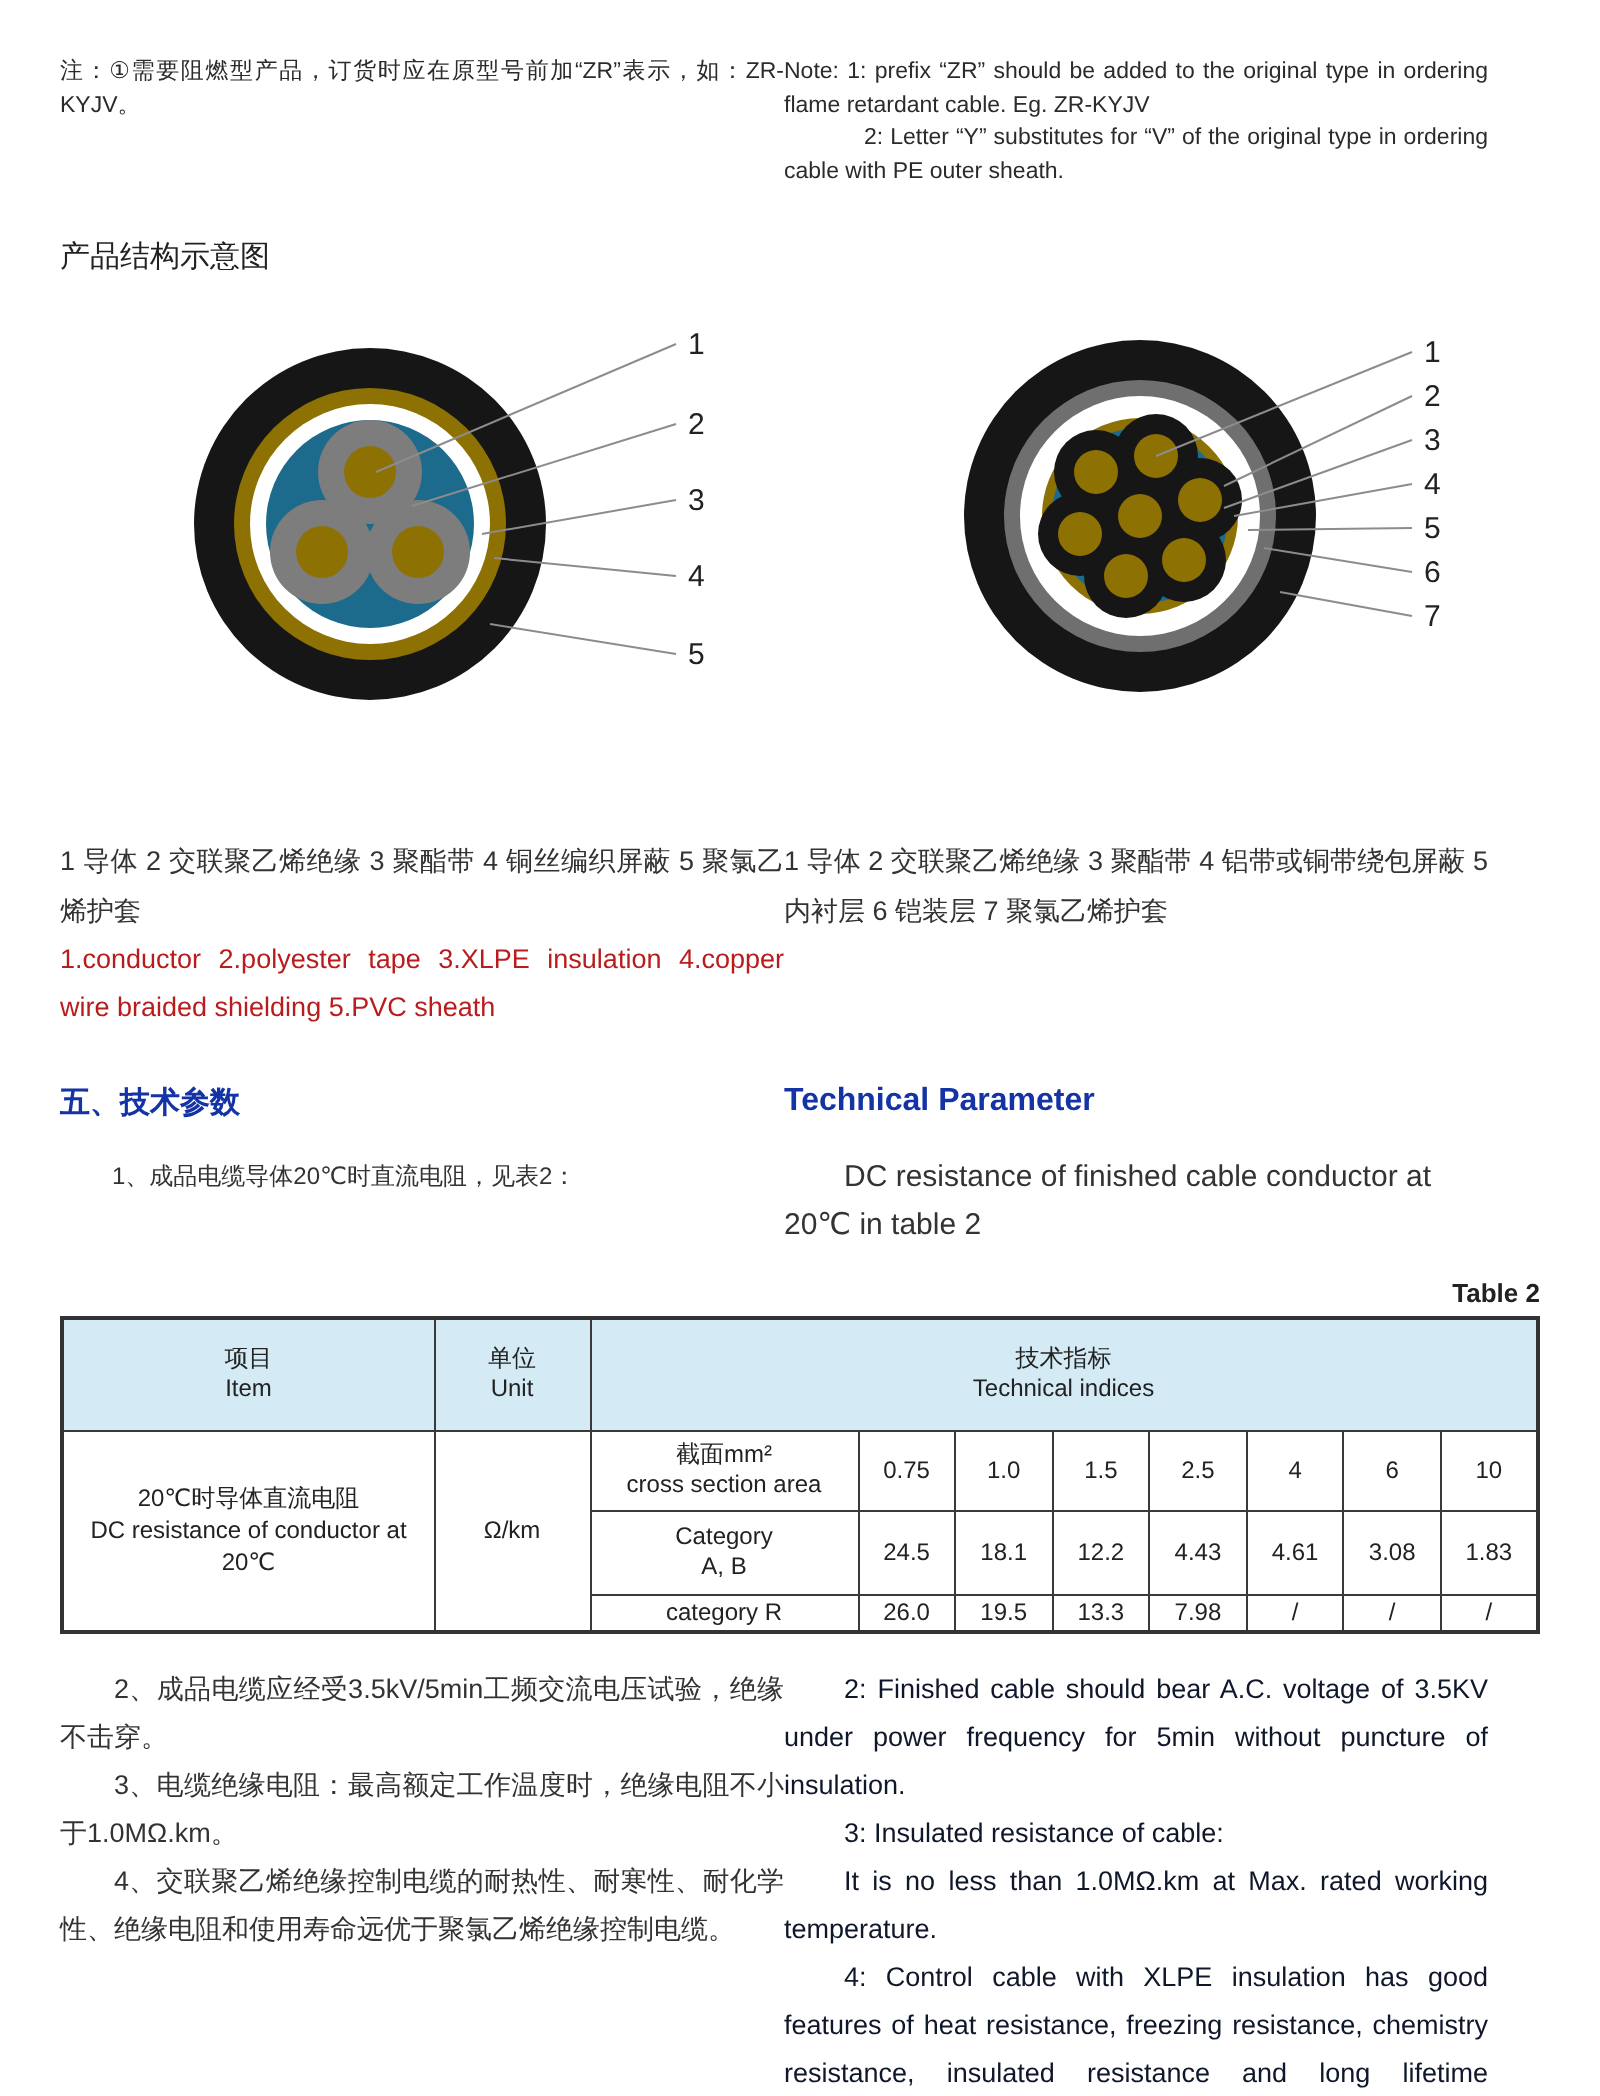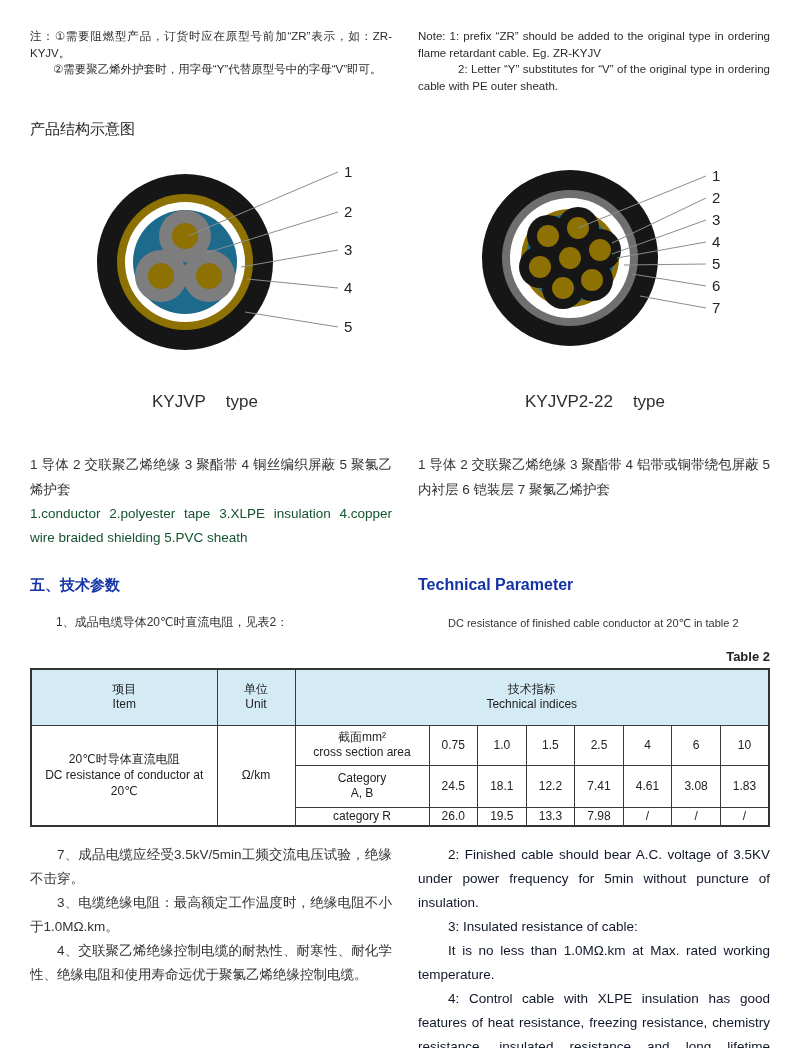--- a/index.html
+++ b/index.html
@@ -2,21 +2,21 @@
 <html style="--accent: #1433a5; --thead-bg: #d4ebf5;"><head>
 <meta charset="utf-8">
 <style>
   * { margin:0; padding:0; box-sizing:border-box; }
   html,body { background:#ffffff; }
   body {
     width:800px; height:1048px; position:relative; overflow:hidden;
     font-family:"Liberation Sans","DejaVu Sans",sans-serif; color:#2b2b2b;
   }
   .page { padding:28px 30px 0 30px; width:800px; }
-  .two-col { display:flex; justify-content:space-between; }
+  .two-col { display:flex; }
   .col-l { width:362px; }
   .col-r { width:352px; }
 
   
   .note { font-size:11.5px; line-height:16.5px; text-align:justify; }
   .note-zh2 { text-indent:23px; }
   .note-en2 { text-indent:40px; }
 
   
   .figure-title { margin-top:22px; }
@@ -28,30 +28,30 @@
   .leader { stroke-width:1; fill:none; }
   .callout-num { font-size:15px; fill:#222; font-family:"Liberation Sans",sans-serif; }
 
   .type-labels { margin-top:14px; display:flex; justify-content:space-between; }
   .type-label { width:350px; text-align:center; font-size:17px; color:#2e2e2e; }
   .type-label .model { margin-right:20px; }
 
   
   .descs { margin-top:40px; }
   .desc-zh { font-size:13.5px; line-height:25px; text-align:justify; color:#333; }
-  .desc-en { font-size:13.5px; line-height:24px; text-align:justify; color:#14532d; }
+  .desc-en { font-size:13.5px; line-height:24px; text-align:justify; color:#b91c1c; }
 
   
   .section-titles { margin-top:26px; }
   .sec-zh { font-size:15px; font-weight:bold; color:var(--accent,#1433a5); }
   .sec-en { font-size:16px; font-weight:bold; color:var(--accent,#1433a5); }
 
   .para1-row { margin-top:16px; }
   .para-zh { font-size:12px; line-height:22px; text-indent:26px; color:#333; }
-  .para-en { font-size:11px; line-height:24px; color:#333; }
+  .para-en { font-size:15px; line-height:24px; color:#333; }
   .para-en .first { text-indent:30px; display:block; }
 
   
   .t2-caption { width:740px; text-align:right; font-size:13px; font-weight:bold; color:#222; margin-top:14px; }
   table.t2 { width:740px; border-collapse:collapse; table-layout:fixed; margin-top:4px; border:2px solid #333; }
   .t2 th, .t2 td {
     border:1px solid #3a3a3a; text-align:center; vertical-align:middle;
     font-size:12px; line-height:15px; font-weight:normal; padding:3px 1px; color:#222;
   }
   .t2 thead th { background:var(--thead-bg,#d4ebf5); height:56px; }
@@ -66,21 +66,20 @@
   .br p { font-size:13.5px; line-height:24px; text-align:justify; text-indent:30px; color:#0f172a; }
 </style>
 </head>
 <body>
 
 <div class="page">
 
   <div class="two-col">
     <div class="col-l">
       <p class="note">注：①需要阻燃型产品，订货时应在原型号前加“ZR”表示，如：ZR-KYJV。</p>
-      <p class="note note-zh2">②需要聚乙烯外护套时，用字母“Y”代替原型号中的字母“V”即可。</p>
     </div>
     <div class="col-r">
       <p class="note">Note: 1: prefix “ZR” should be added to the original type in ordering flame retardant cable. Eg. ZR-KYJV</p>
       <p class="note note-en2">2: Letter “Y” substitutes for “V” of the original type in ordering cable with PE outer sheath.</p>
     </div>
   </div>
 
   <div class="figure-title">
     <p>产品结构示意图</p>
   </div>
@@ -147,28 +146,20 @@
       <text class="callout-num" x="292" y="31">1</text>
       <text class="callout-num" x="292" y="53">2</text>
       <text class="callout-num" x="292" y="75">3</text>
       <text class="callout-num" x="292" y="97">4</text>
       <text class="callout-num" x="292" y="119">5</text>
       <text class="callout-num" x="292" y="141">6</text>
       <text class="callout-num" x="292" y="163">7</text>
     </svg>
   </div>
 
-  <div class="type-labels">
-    <div class="type-label">
-      <span class="model">KYJVP</span><span>type</span>
-    </div>
-    <div class="type-label">
-      <span class="model">KYJVP2-22</span><span>type</span>
-    </div>
-  </div>
 
   <div class="two-col descs">
     <div class="col-l">
       <p class="desc-zh">1 导体  2 交联聚乙烯绝缘  3 聚酯带  4 铜丝编织屏蔽  5 聚氯乙烯护套</p>
       <p class="desc-en">1.conductor 2.polyester tape 3.XLPE insulation 4.copper wire braided shielding 5.PVC sheath</p>
     </div>
     <div class="col-r">
       <p class="desc-zh">1 导体  2 交联聚乙烯绝缘  3 聚酯带  4 铝带或铜带绕包屏蔽  5 内衬层  6 铠装层  7 聚氯乙烯护套</p>
     </div>
   </div>
@@ -244,41 +235,41 @@
         <td>10</td>
       </tr>
       <tr class="r2">
         <td>
           <div>Category</div>
           <div>A, B</div>
         </td>
         <td>24.5</td>
         <td>18.1</td>
         <td>12.2</td>
-        <td>7.41</td>
+        <td>4.43</td>
         <td>4.61</td>
         <td>3.08</td>
         <td>1.83</td>
       </tr>
       <tr class="r3">
         <td>category R</td>
         <td>26.0</td>
         <td>19.5</td>
         <td>13.3</td>
         <td>7.98</td>
         <td>/</td>
         <td>/</td>
         <td>/</td>
       </tr>
     </tbody>
   </table>
 
   <div class="two-col bottom-row">
     <div class="col-l bl">
-      <p>7、成品电缆应经受3.5kV/5min工频交流电压试验，绝缘不击穿。</p>
+      <p>2、成品电缆应经受3.5kV/5min工频交流电压试验，绝缘不击穿。</p>
       <p>3、电缆绝缘电阻：最高额定工作温度时，绝缘电阻不小于1.0MΩ.km。</p>
       <p>4、交联聚乙烯绝缘控制电缆的耐热性、耐寒性、耐化学性、绝缘电阻和使用寿命远优于聚氯乙烯绝缘控制电缆。</p>
     </div>
     <div class="col-r br">
       <p>2: Finished cable should bear A.C. voltage of 3.5KV under power frequency for 5min without puncture of insulation.</p>
       <p>3: Insulated resistance of cable:</p>
       <p>It is no less than 1.0MΩ.km at Max. rated working temperature.</p>
       <p>4: Control cable with XLPE insulation has good features of heat resistance, freezing resistance, chemistry resistance, insulated resistance and long lifetime compared with control cable with PVC insulation.</p>
     </div>
   </div>

